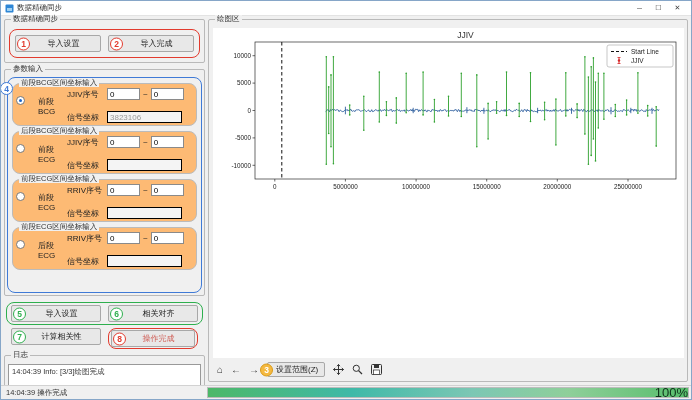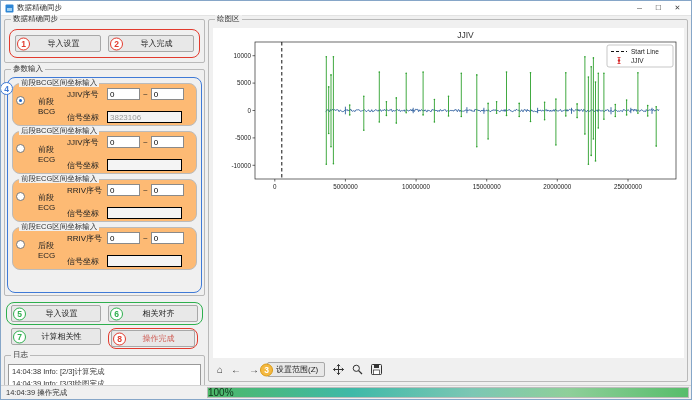--- a/index.html
+++ b/index.html
@@ -52,21 +52,21 @@
   .figure{position:absolute;top:8px;left:4px;right:3px;bottom:23px;background:#fff;display:flex;flex-direction:row}
   .plot{flex:1;min-height:0}
   .toolbar{position:absolute;left:8px;bottom:2px;height:19px;display:flex;align-items:center;gap:8px}
   .ticon{font-size:10px;color:#333;line-height:1;cursor:default}
   .tool-btn{position:relative;height:15px;background:#e8e8e8;border:1px solid #a8a8a8;border-radius:2px;font-size:8px;display:flex;align-items:center;padding:0 6px 0 8px;white-space:nowrap}
   .badge3{position:absolute;left:-8px;top:50%;transform:translateY(-50%)}
   .svgicon{display:block}
   
   .statusbar{height:14px;border-top:1px solid #d2d2d2;background:#f0f0f0;position:relative;display:flex;align-items:center;padding:0 5px;flex:0 0 auto}
   .status-text{font-size:7.5px;color:#333}
-  .progress{position:absolute;left:206px;right:2px;top:1px;bottom:1px;border:1px solid #bcbcbc;background:linear-gradient(90deg,#4db868 0%,#3fb9a8 30%,#7cc7b4 55%,#8fcf9a 75%,#57bd6b 100%);display:flex;align-items:center;justify-content:flex-start;font-size:10px;color:#10331c}
+  .progress{position:absolute;left:206px;right:2px;top:1px;bottom:1px;border:1px solid #bcbcbc;background:linear-gradient(90deg,#4db868 0%,#3fb9a8 30%,#7cc7b4 55%,#8fcf9a 75%,#57bd6b 100%);display:flex;align-items:center;justify-content:flex-end;font-size:13px;color:#10331c}
 </style>
 </head>
 <body>
 
 <div class="window">
 
   <div class="titlebar">
     <svg class="svgicon" width="9" height="9">
         <rect x="0.5" y="0.5" width="8" height="8" rx="1" fill="#2e86d6"></rect>
         <rect x="2" y="4" width="5" height="3" fill="#9fd0f2"></rect>
@@ -218,21 +218,20 @@
                 <span>操作完成</span>
               </div>
             </div>
           </div>
         </div>
       </div>
 
       <div class="groupbox g-log">
         <span class="gtitle">日志</span>
         <div class="log-box">
-          <div>14:04:38 Info: [2/3]计算完成</div>
           <div>14:04:39 Info: [3/3]绘图完成</div>
         </div>
       </div>
 
     </div>
 
     <div class="right-panel">
       <div class="groupbox g-plots">
         <span class="gtitle">绘图区</span>
         <div class="figure">

